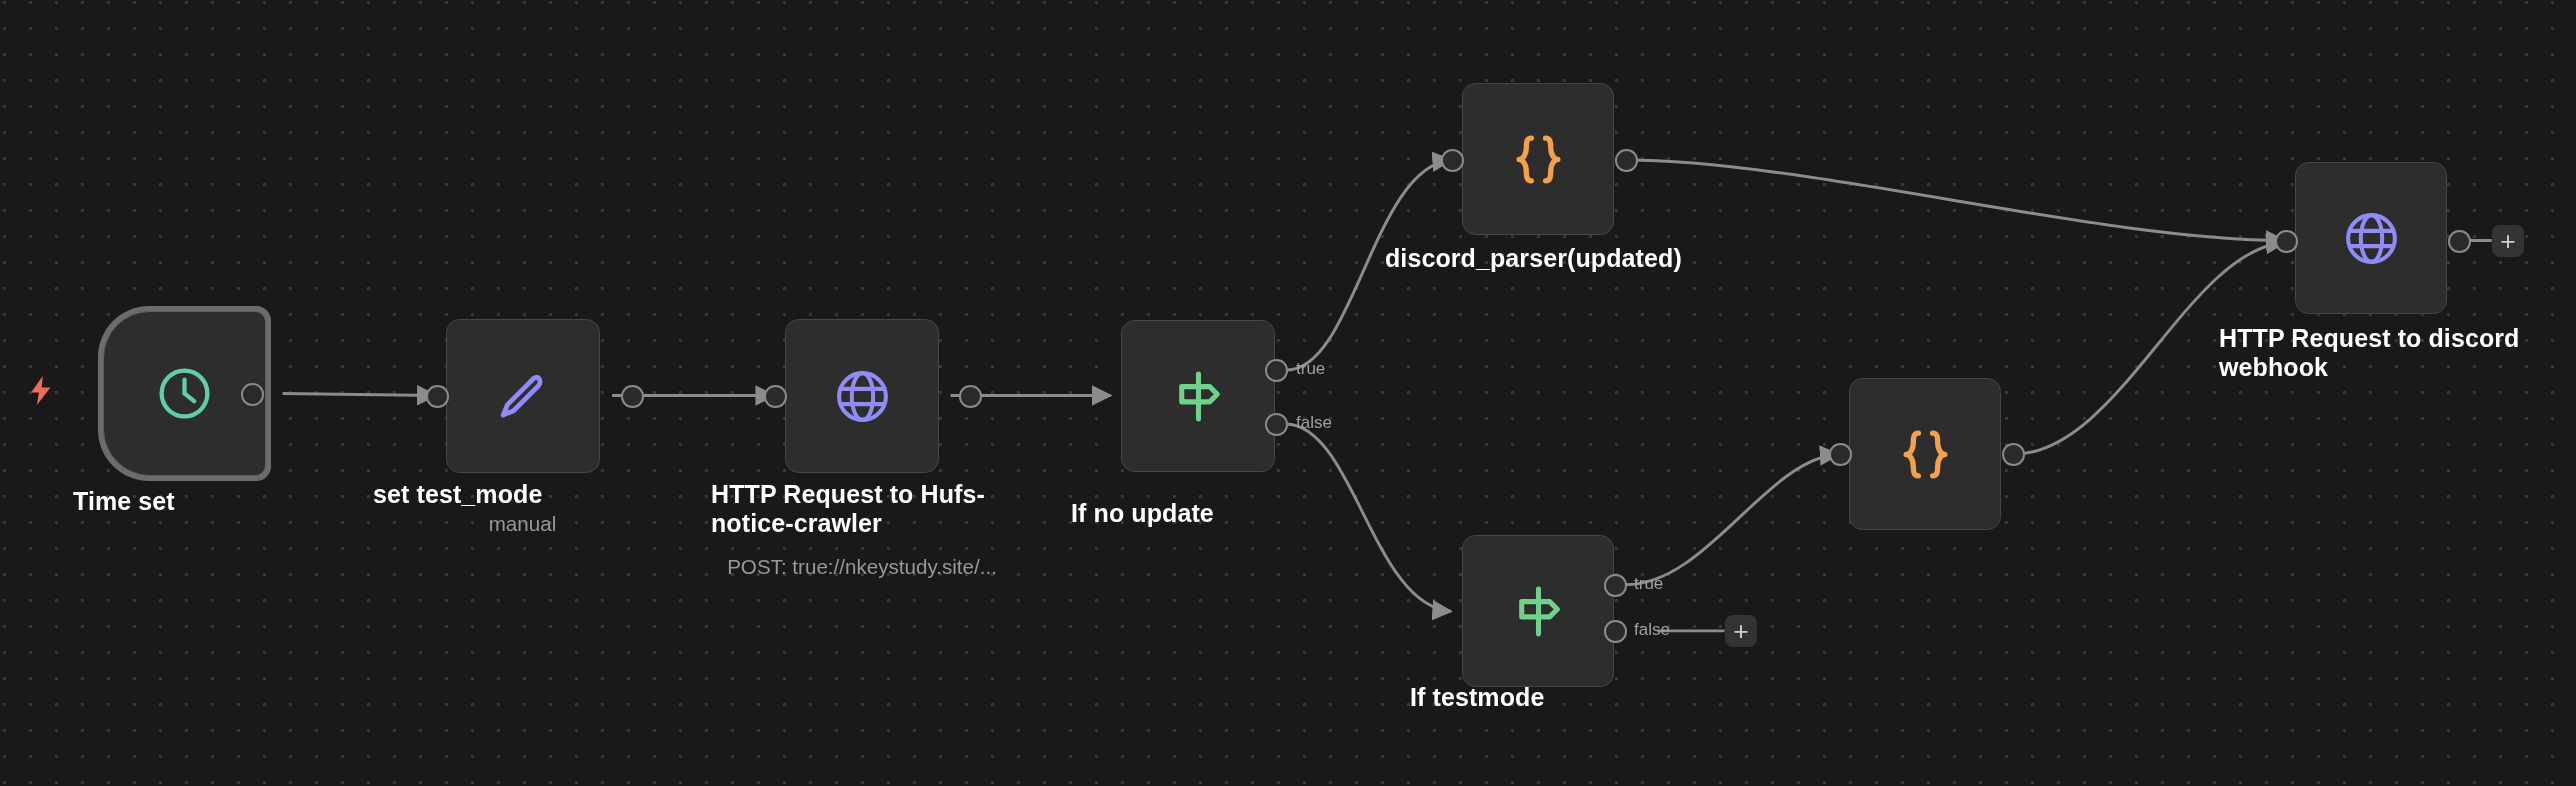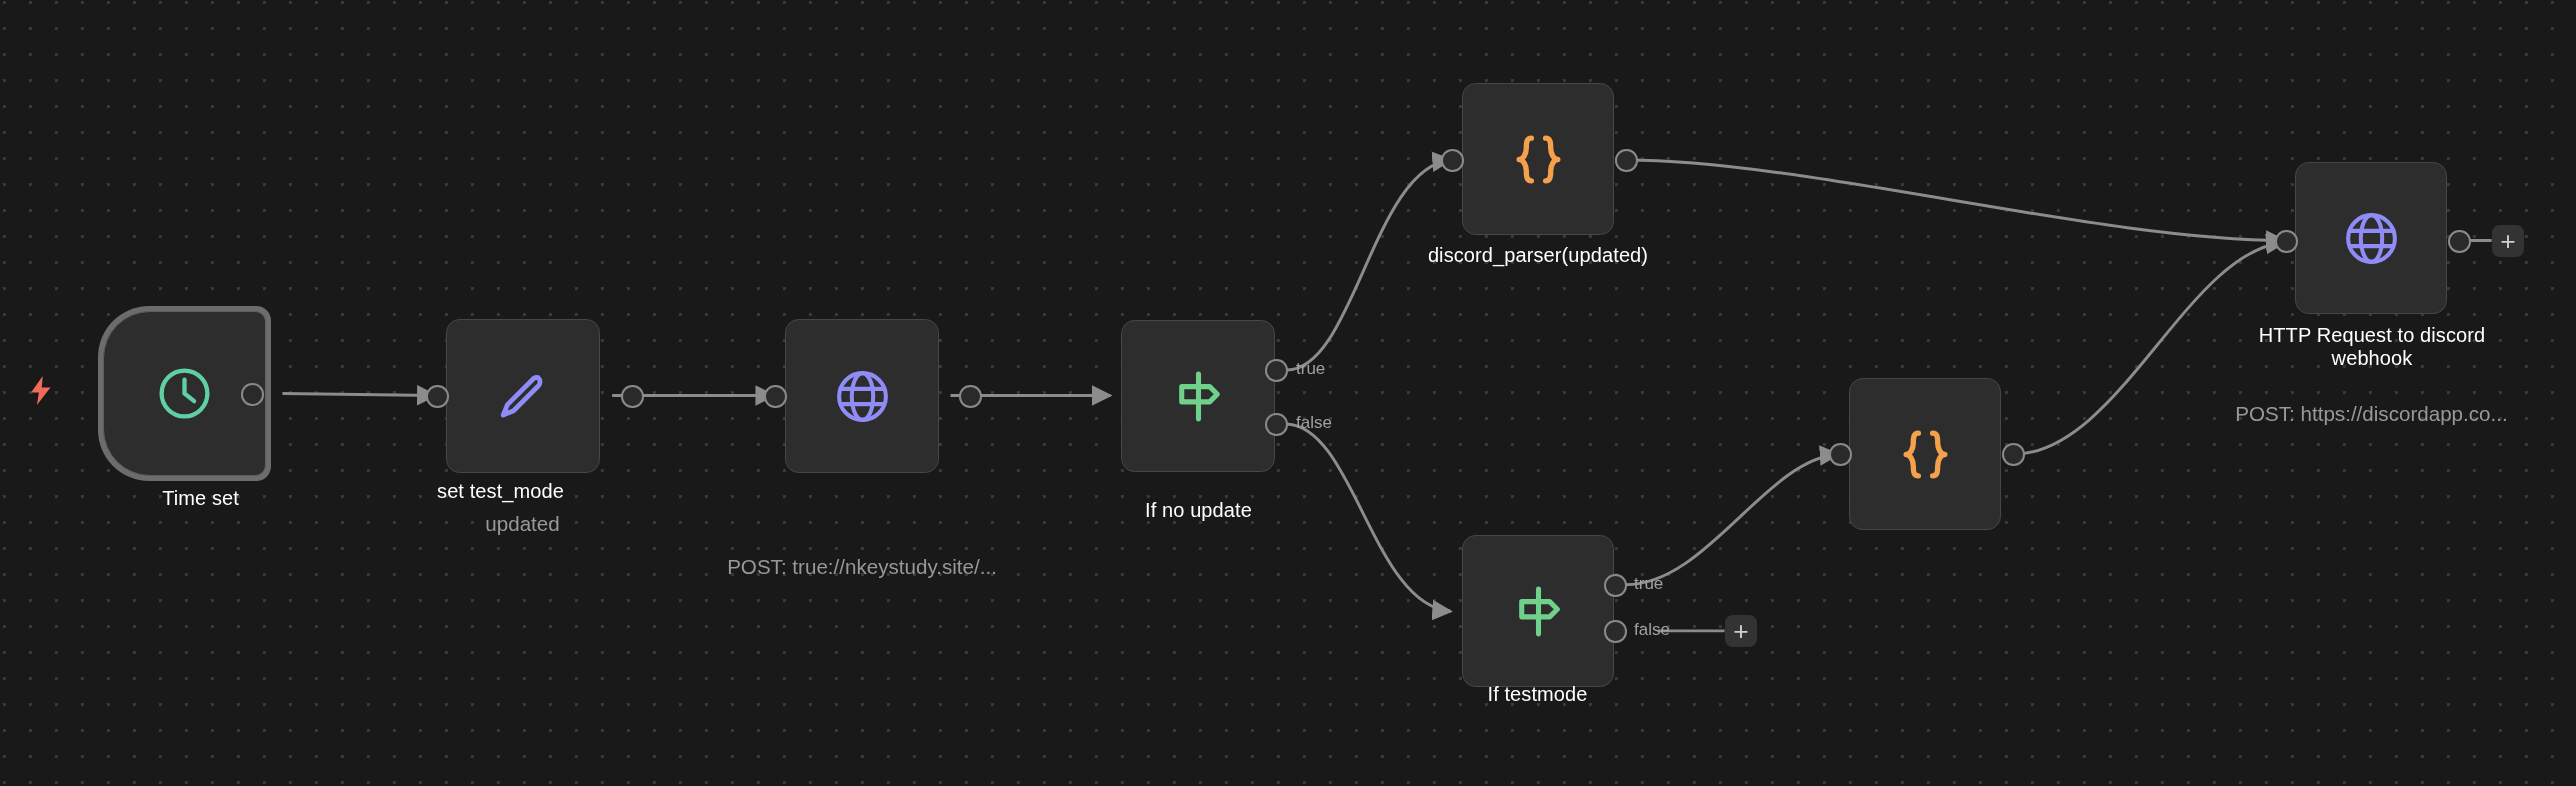--- a/index.html
+++ b/index.html
@@ -43,26 +43,26 @@
     background: #2d2d2d;
     border: 1px solid #5e5e5e;
     border-radius: 47px 10.8px 10.8px 47px;
     display: flex; align-items: center; justify-content: center;
   }
   .node-icon { display: flex; align-items: center; justify-content: center; }
 
   
   .node-label {
     position: absolute;
-    text-align: center;
     color: #ffffff;
-    font-size: 20px;
+    font-size: 25px;
     line-height: 1.16;
     letter-spacing: 0.1px;
     white-space: pre-line;
+    font-weight: bold;
   }
   .node-sub {
     position: absolute;
     text-align: center;
     color: #989898;
     font-size: 20.6px;
     line-height: 1.2;
     white-space: nowrap;
   }
 
@@ -152,33 +152,35 @@
   <div class="node" style="left:446px; top:319px; width:154px; height:154px;">
     <span class="node-icon">
       <svg width="61" height="61" viewBox="0 0 24 24" fill="none" stroke="#8f8cf8" stroke-width="1.9" stroke-linecap="round" stroke-linejoin="round">
         <path d="M17.8 4.6 a2.3 2.3 0 0 1 0 3.3 L8.1 17.6 L4 19.3 L5.7 15.2 L15.4 5.5 a2.3 2.3 0 0 1 2.4 -0.9 Z"></path>
       </svg>
     </span>
   </div>
   <div class="port" style="left:426px; top:385px;"></div>
   <div class="port" style="left:621px; top:385px;"></div>
   <div class="node-label" style="left:373px; top:480px; width:255px;">set test_mode</div>
-  <div class="node-sub" style="left:395px; top:512px; width:255px;">updated</div>
+  <div class="node-sub" style="left:395px; top:512px; width:255px;">manual</div>
 
   <div class="node" style="left:785px; top:319px; width:154px; height:154px;">
     <span class="node-icon">
       <svg width="61" height="61" viewBox="0 0 24 24" fill="none" stroke="#8f8cf8" stroke-width="1.6">
         <circle cx="12" cy="12" r="9.2"></circle>
         <ellipse cx="12" cy="12" rx="4.2" ry="9.2"></ellipse>
         <path d="M3 9 H21 M3 15 H21"></path>
       </svg>
     </span>
   </div>
   <div class="port" style="left:764px; top:385px;"></div>
   <div class="port" style="left:959px; top:385px;"></div>
+  <div class="node-label" style="left:711px; top:480px; width:301px;">HTTP Request to Hufs-
+notice-crawler</div>
   <div class="node-sub" style="left:692px; top:555px; width:340px;">POST: true://nkeystudy.site/...</div>
 
   <div class="node" style="left:1121px; top:320px; width:154px; height:152px;">
     <span class="node-icon">
       <svg width="61" height="61" viewBox="0 0 24 24" fill="none" stroke="#6fd18c" stroke-width="2" stroke-linecap="round" stroke-linejoin="round">
         <path d="M12 3.2 V20.8"></path>
         <path d="M5.4 8.1 H16.4 L19.4 11.1 L16.4 14.1 H5.4 Z"></path>
       </svg>
     </span>
   </div>
@@ -232,17 +234,16 @@
         <circle cx="12" cy="12" r="9.2"></circle>
         <ellipse cx="12" cy="12" rx="4.2" ry="9.2"></ellipse>
         <path d="M3 9 H21 M3 15 H21"></path>
       </svg>
     </span>
   </div>
   <div class="port" style="left:2275px; top:230px;"></div>
   <div class="port" style="left:2448px; top:230px;"></div>
   <div class="node-label" style="left:2219px; top:324px; width:306px;">HTTP Request to discord
 webhook</div>
-  <div class="node-sub" style="left:2201px; top:402px; width:341px;">POST: https://discordapp.co...</div>
   <div class="plus-btn" style="left:2492px; top:225px;">+</div>
 
 </div>
 
 
 </body></html>

